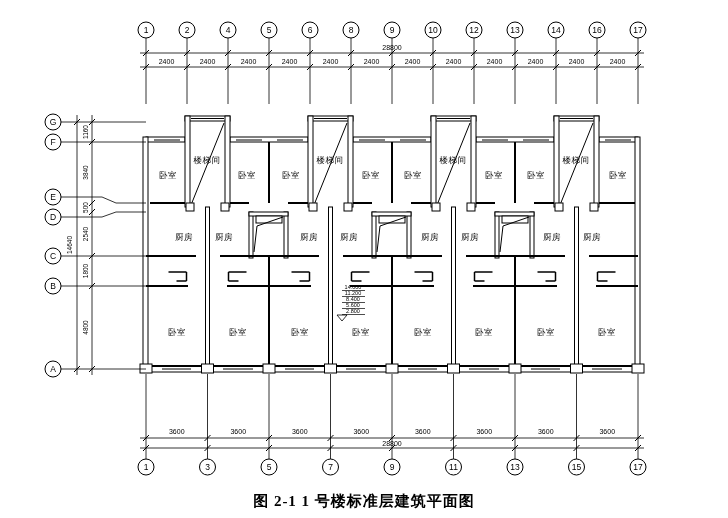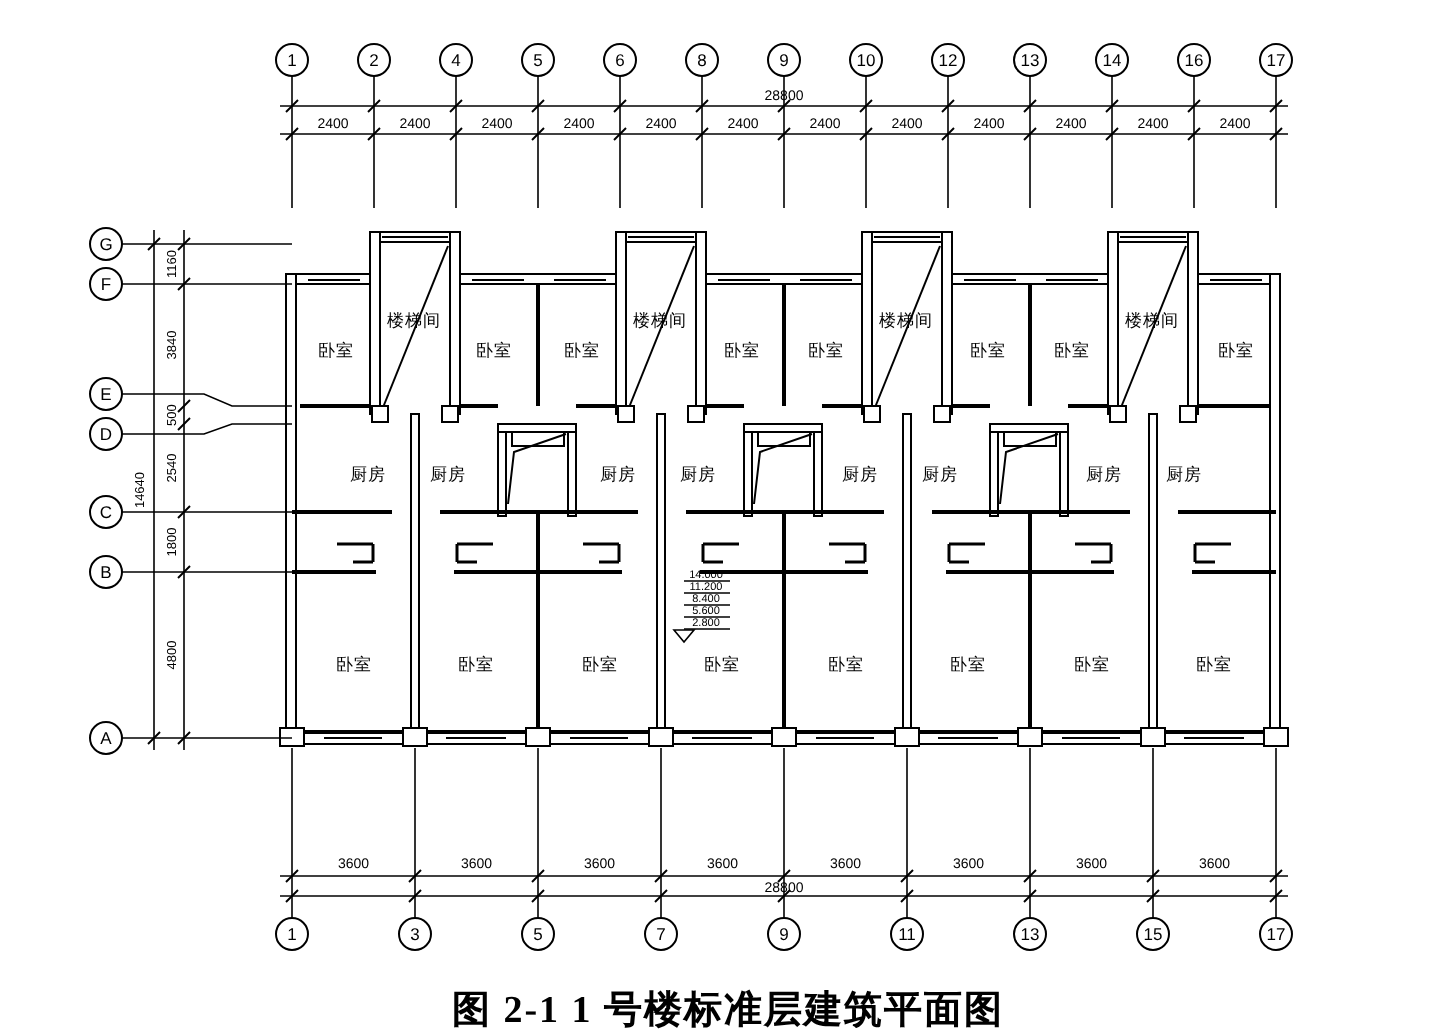--- a/index.html
+++ b/index.html
@@ -1,20 +1,20 @@
 <!DOCTYPE html>
 <html><head>
 <meta charset="utf-8">
 <style>
   html,body{margin:0;padding:0;background:#ffffff;}
   .stage{position:relative;width:728px;height:518px;background:#fff;overflow:hidden;
          font-family:"Liberation Sans", sans-serif;}
   svg text{fill:#000;}
   .caption{position:absolute;left:0;top:492px;width:728px;text-align:center;
-           font-family:"Liberation Serif", serif;font-weight:bold;font-size:19px;
+           font-family:"Liberation Serif", serif;font-weight:bold;font-size:15px;
            letter-spacing:1px;color:#000;}
 </style>
 </head>
 <body>
 
 <div class="stage">
   <svg id="plan-svg" width="728" height="518" viewBox="0 0 728 518">
       <g>
         <rect x="146" y="137" width="39" height="5" fill="#fff" stroke="#000" stroke-width="1"></rect>
         <rect x="230" y="137" width="78" height="5" fill="#fff" stroke="#000" stroke-width="1"></rect>

